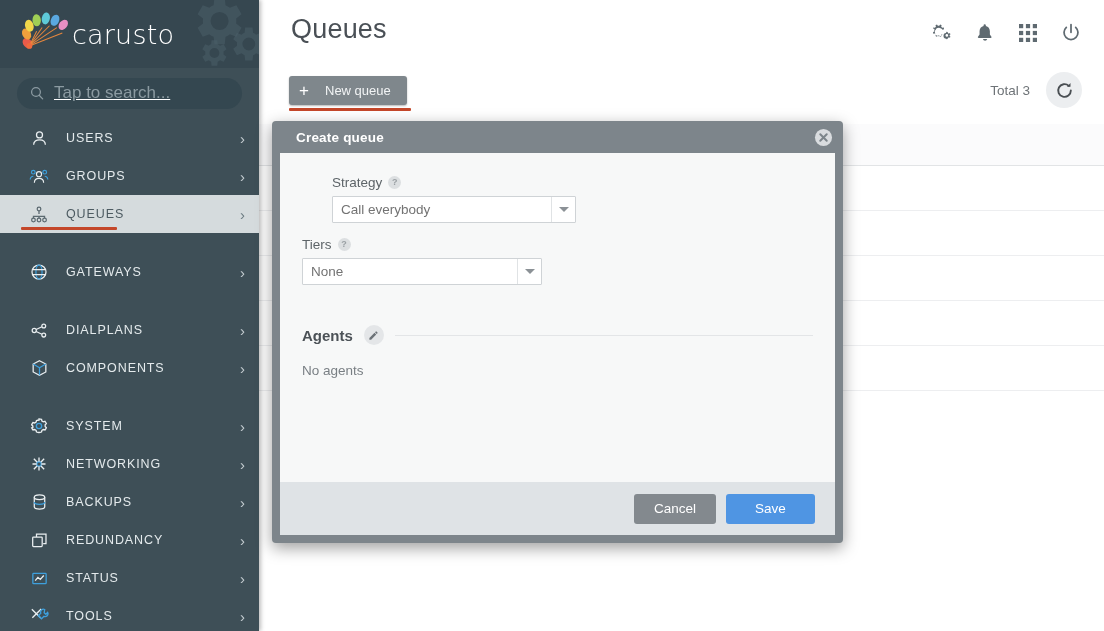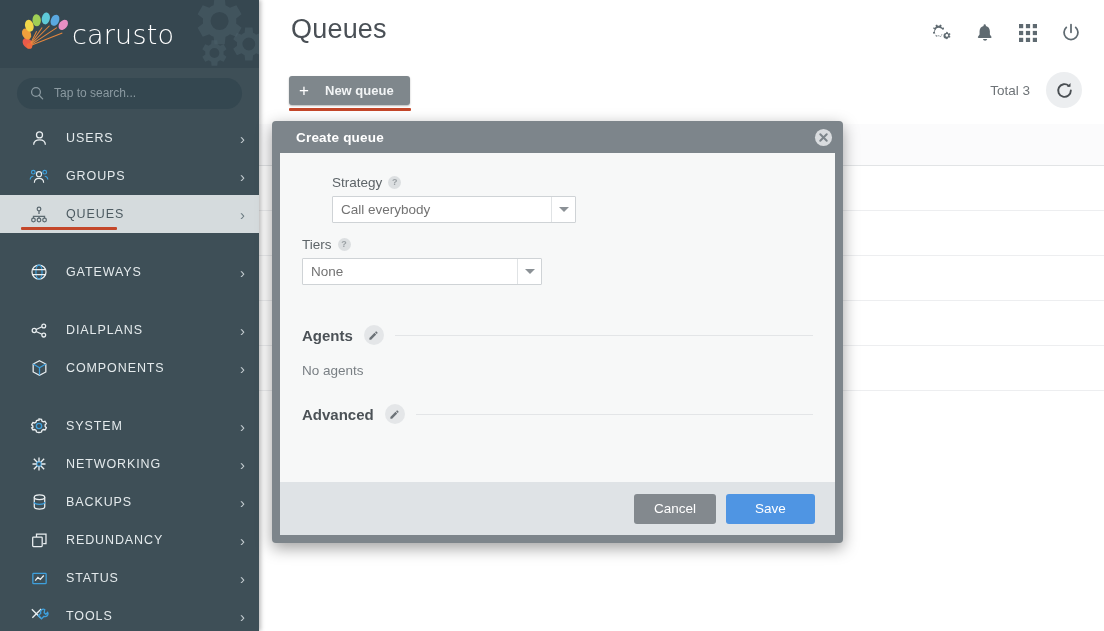--- a/index.html
+++ b/index.html
@@ -29,21 +29,21 @@
   }
 
   .search-row { height: 50px; display: flex; align-items: center; justify-content: center; }
   .search-box {
     width: 225px; height: 31px; border-radius: 16px; background: #344750;
     display: flex; align-items: center; padding: 0 12px;
   }
   .search-box .mag { flex: 0 0 auto; margin-right: 9px; }
   .search-input {
     background: transparent; border: 0; outline: none; width: 100%;
-    color: #22c55e; font-size: 12px; font-family: "Liberation Sans", sans-serif;
+    color: #ffffff; font-size: 17px; font-family: "Liberation Sans", sans-serif; text-decoration: underline;
   }
   .search-input::placeholder { color: #8b9aa1; }
 
   .nav { padding-top: 1px; }
   .nav-item {
     height: 38px; display: flex; align-items: center; position: relative;
     padding: 0 14px 0 26px; cursor: pointer;
   }
   .nav-item .ico { width: 26px; flex: 0 0 26px; display: flex; align-items: center; justify-content: center; }
   .nav-item .lbl {
@@ -72,21 +72,21 @@
 
   .actionbar { display: flex; align-items: center; padding: 10px 22px 0 30px; }
   .newbtn {
     position: relative; background: #7f878c; border: 0; border-radius: 3px;
     height: 29px; display: flex; align-items: center; padding: 0 16px 0 0;
     cursor: pointer; box-shadow: 0 1px 2px rgba(0,0,0,.28);
   }
   .newbtn .plus {
     width: 30px; text-align: center; color: #fff; font-size: 17px; line-height: 1;
   }
-  .newbtn .t { color: #f2f4f5; font-size: 13px; margin-left: 6px; font-weight: bold; }
+  .newbtn .t { color: #f2f4f5; font-size: 13px; margin-left: 6px; }
   .newbtn::after {
     content: ""; position: absolute; left: 0; bottom: -6px; width: 122px; height: 3px;
     background: #c4472a; border-radius: 1px;
   }
   .total-wrap { margin-left: auto; display: flex; align-items: center; gap: 16px; }
   .total-txt { color: #6e7377; font-size: 13.5px; }
   .refresh-btn {
     width: 36px; height: 36px; border-radius: 50%; background: #eceef0;
     display: flex; align-items: center; justify-content: center; cursor: pointer;
   }
@@ -503,29 +503,20 @@
               <svg width="11" height="11" viewBox="0 0 24 24" fill="#6d7378">
                 <path d="M3 17.2V21h3.8L18 9.8 14.2 6zM20.7 6.9a1 1 0 0 0 0-1.4l-2.2-2.2a1 1 0 0 0-1.4 0l-1.8 1.8 3.6 3.6z"></path>
               </svg>
             </span>
             <span class="section-rule"></span>
           </div>
           <div class="section-empty">No agents</div>
         </div>
 
         <div class="section">
-          <div class="section-head">
-            <span class="section-title">Advanced</span>
-            <span class="edit-circle">
-              <svg width="11" height="11" viewBox="0 0 24 24" fill="#6d7378">
-                <path d="M3 17.2V21h3.8L18 9.8 14.2 6zM20.7 6.9a1 1 0 0 0 0-1.4l-2.2-2.2a1 1 0 0 0-1.4 0l-1.8 1.8 3.6 3.6z"></path>
-              </svg>
-            </span>
-            <span class="section-rule"></span>
-          </div>
         </div>
       </div>
 
       <div class="modal-foot">
         <button class="btn btn-cancel">Cancel</button>
         <button class="btn btn-save">Save</button>
       </div>
     </div>
   </div>
 

